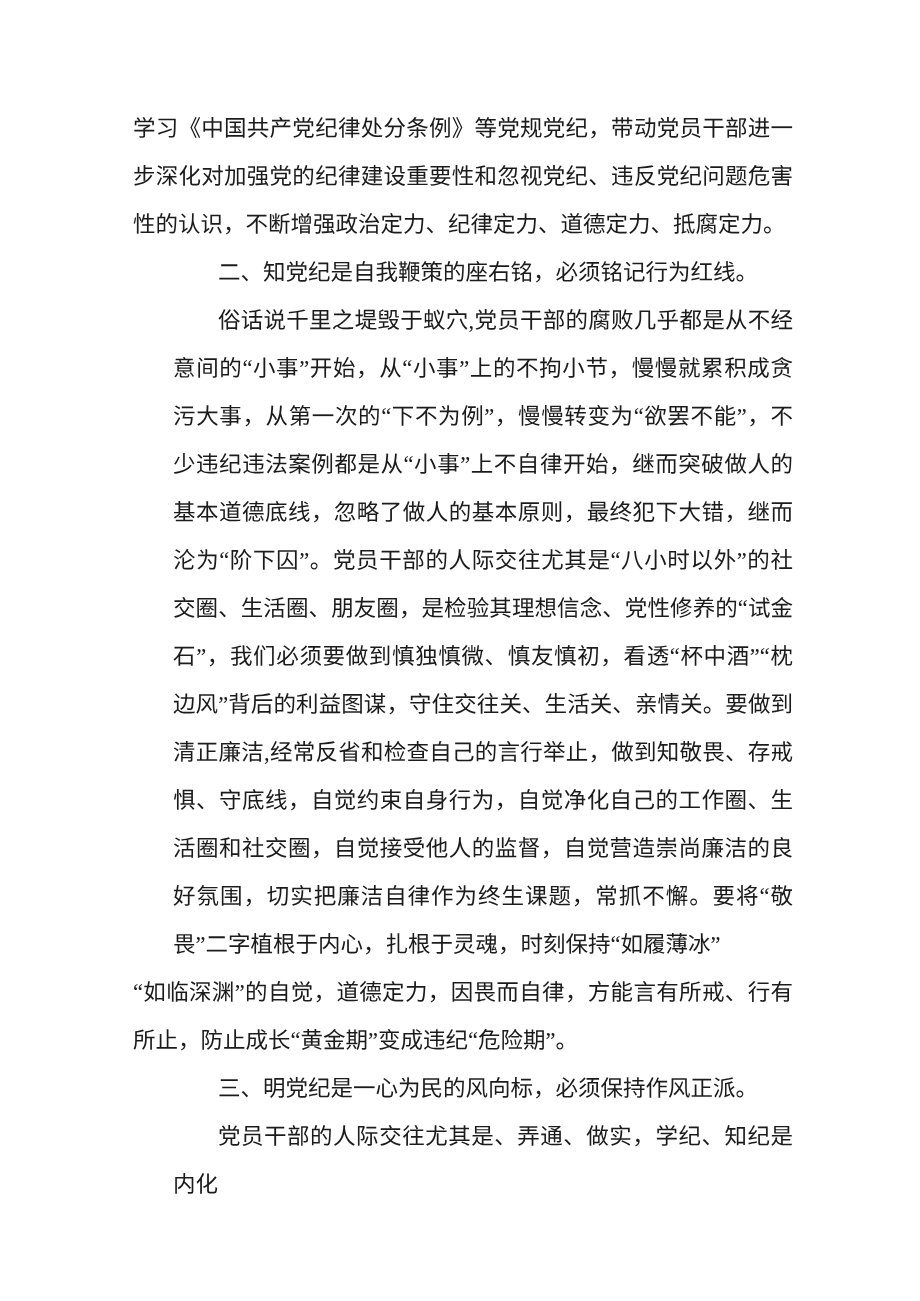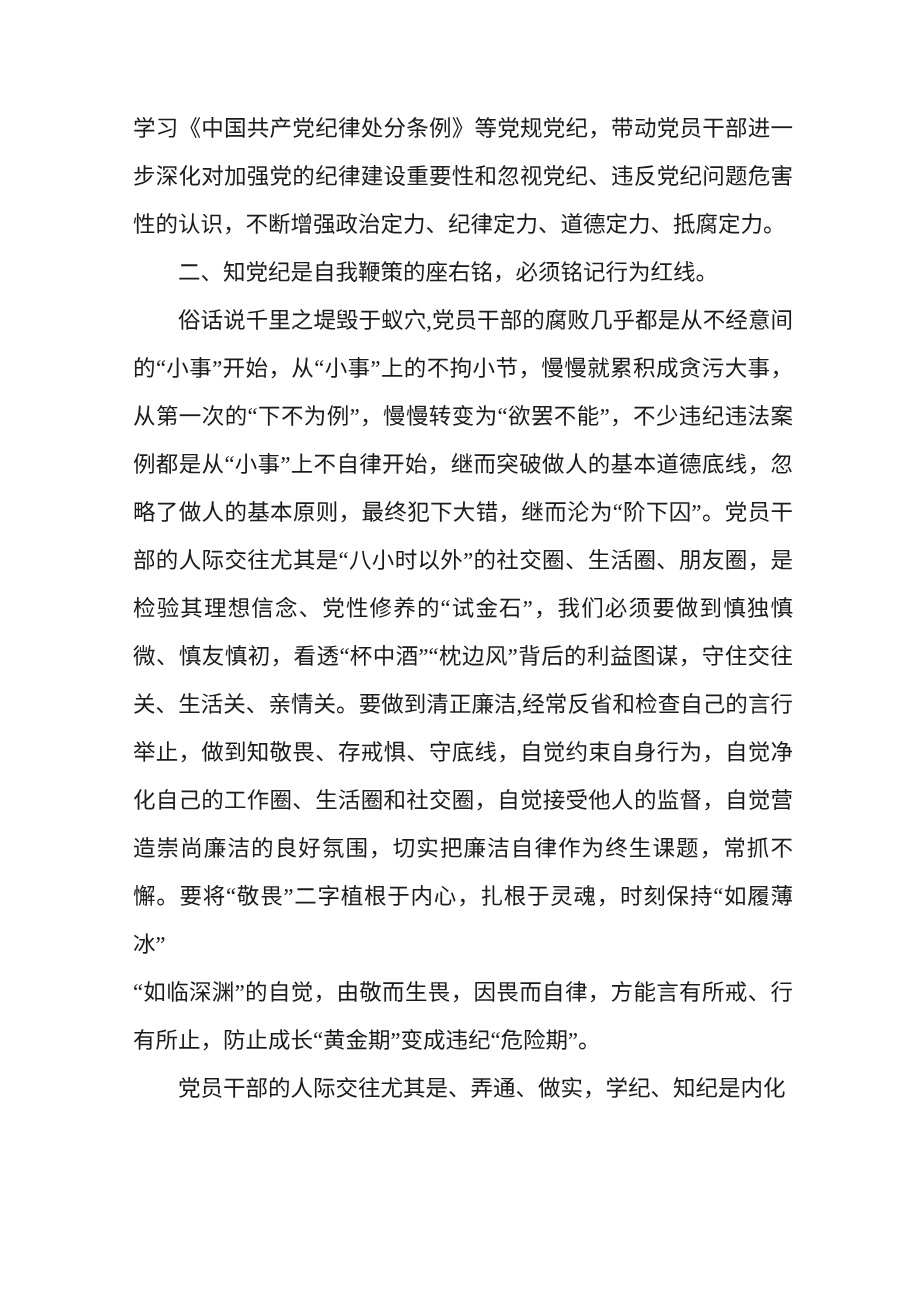--- a/index.html
+++ b/index.html
@@ -27,26 +27,28 @@
     text-justify: inter-ideograph;
     font-weight: 400;
   }
   p.para {
     margin: 0;
     padding: 0;
     text-indent: 0;
   }
   p.para.indent {
     text-indent: 45px;
+    margin-left: 40px;
   }
 </style>
 </head>
 <body>
 
 <div class="page">
   <div class="doc-body">
       <p class="para">学习《中国共产党纪律处分条例》等党规党纪，带动党员干部进一步深化对加强党的纪律建设重要性和忽视党纪、违反党纪问题危害性的认识，不断增强政治定力、纪律定力、道德定力、抵腐定力。</p>
       <p class="para indent">二、知党纪是自我鞭策的座右铭，必须铭记行为红线。</p>
       <p class="para indent">俗话说千里之堤毁于蚁穴,党员干部的腐败几乎都是从不经意间的“小事”开始，从“小事”上的不拘小节，慢慢就累积成贪污大事，从第一次的“下不为例”，慢慢转变为“欲罢不能”，不少违纪违法案例都是从“小事”上不自律开始，继而突破做人的基本道德底线，忽略了做人的基本原则，最终犯下大错，继而沦为“阶下囚”。党员干部的人际交往尤其是“八小时以外”的社交圈、生活圈、朋友圈，是检验其理想信念、党性修养的“试金石”，我们必须要做到慎独慎微、慎友慎初，看透“杯中酒”“枕边风”背后的利益图谋，守住交往关、生活关、亲情关。要做到清正廉洁,经常反省和检查自己的言行举止，做到知敬畏、存戒惧、守底线，自觉约束自身行为，自觉净化自己的工作圈、生活圈和社交圈，自觉接受他人的监督，自觉营造崇尚廉洁的良好氛围，切实把廉洁自律作为终生课题，常抓不懈。要将“敬畏”二字植根于内心，扎根于灵魂，时刻保持“如履薄冰”</p>
-      <p class="para">“如临深渊”的自觉，由敬而生畏，因畏而自律，方能言有所戒、行有所止，防止成长“黄金期”变成违纪“危险期”。</p>
+      <p class="para">“如临深渊”的自觉，道德定力，因畏而自律，方能言有所戒、行有所止，防止成长“黄金期”变成违纪“危险期”。</p>
+      <p class="para indent">三、明党纪是一心为民的风向标，必须保持作风正派。</p>
       <p class="para indent">党员干部的人际交往尤其是、弄通、做实，学纪、知纪是内化</p>
     </div>
 </div>
 
 </body></html>

